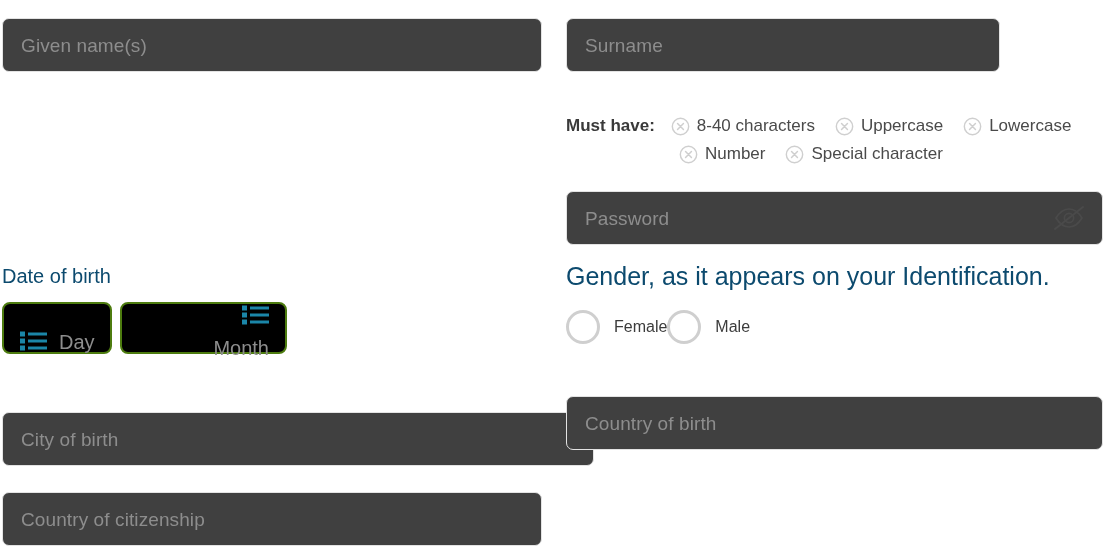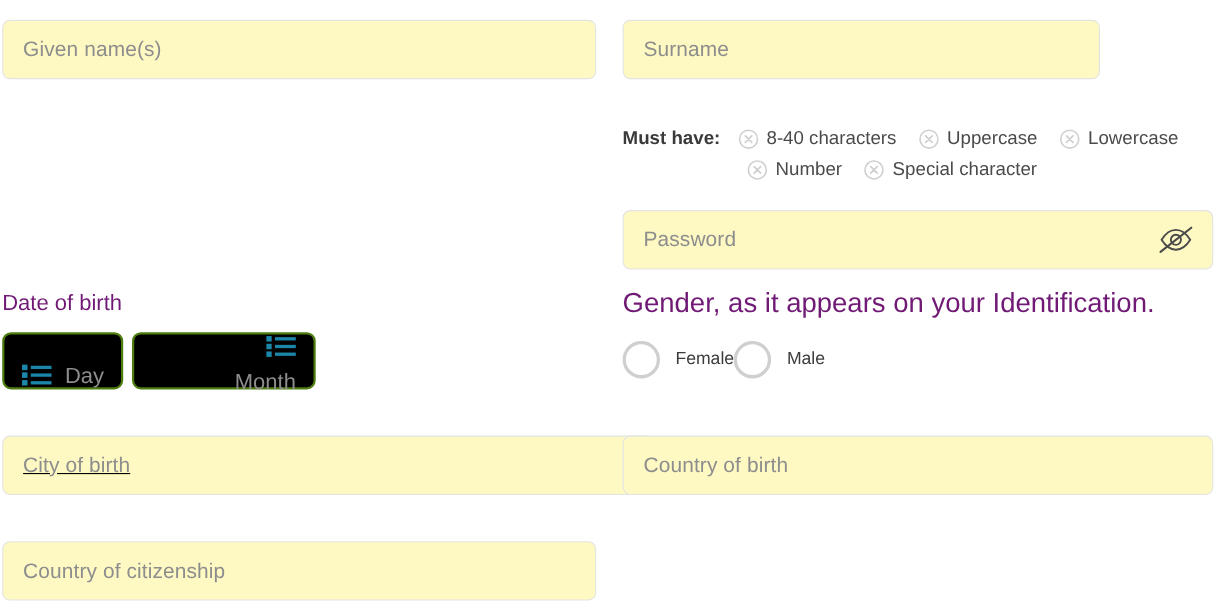--- a/index.html
+++ b/index.html
@@ -19,21 +19,21 @@
     position: absolute;
     inset: 0;
   }
 
   
   .cell { position: absolute; }
 
   
   .field {
     box-sizing: border-box;
-    background: #fef9c3;
+    background: #404040;
     border: 1px solid #e3e3e3;
     border-radius: 7px;
     height: 54px;
     display: flex;
     align-items: center;
     padding: 0 18px;
     position: relative;
   }
   .field .ph {
     font-size: 19px;
@@ -54,21 +54,21 @@
     height: 30px;
     display: flex;
     align-items: center;
     justify-content: center;
     cursor: pointer;
   }
 
   
   .section-label {
     font-size: 20px;
-    color: #701a75;
+    color: #0c4a6e;
     white-space: nowrap;
     line-height: 1;
   }
 
   
   .pw-req {
     display: flex;
     flex-wrap: wrap;
     align-items: center;
     width: 545px;
@@ -282,21 +282,21 @@
         <span class="radio"></span>
         <span class="radio-lbl">Female</span>
       </div>
       <div class="radio-opt male">
         <span class="radio"></span>
         <span class="radio-lbl">Male</span>
       </div>
     </div>
   </div>
 
-  <div class="cell" style="left:2px; top:396px; width:592px;text-decoration:underline;">
+  <div class="cell" style="left:2px; top:412px; width:592px;">
     <div class="field">
       <span class="ph">City of birth</span>
     </div>
   </div>
 
   <div class="cell" style="left:566px; top:396px; width:537px;">
     <div class="field">
       <span class="ph">Country of birth</span>
     </div>
   </div>

